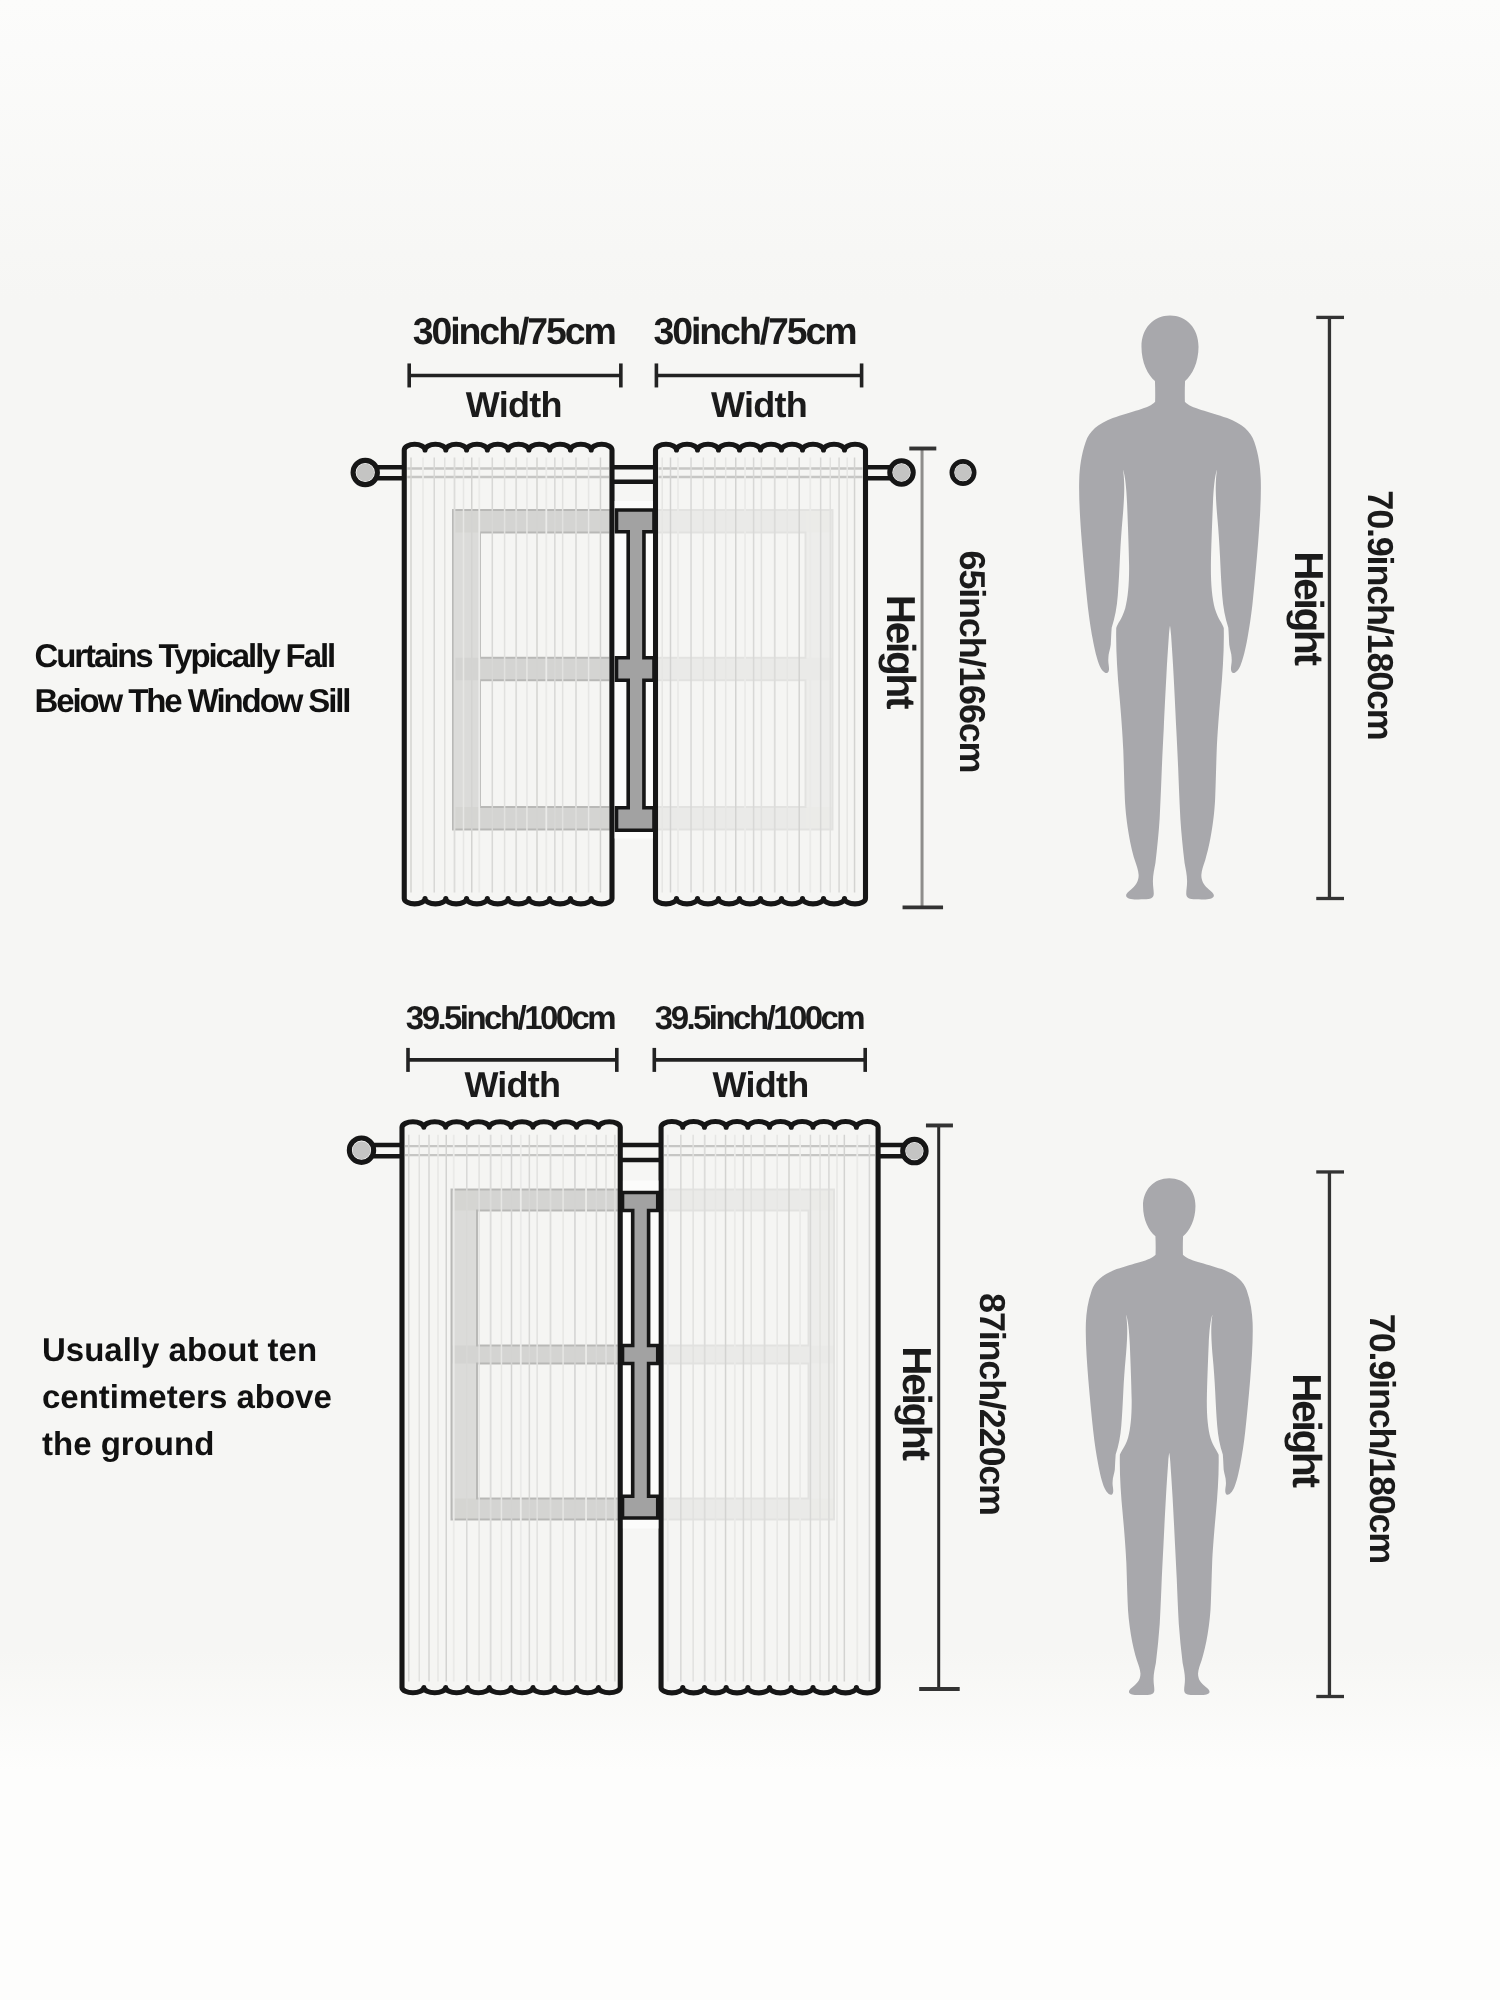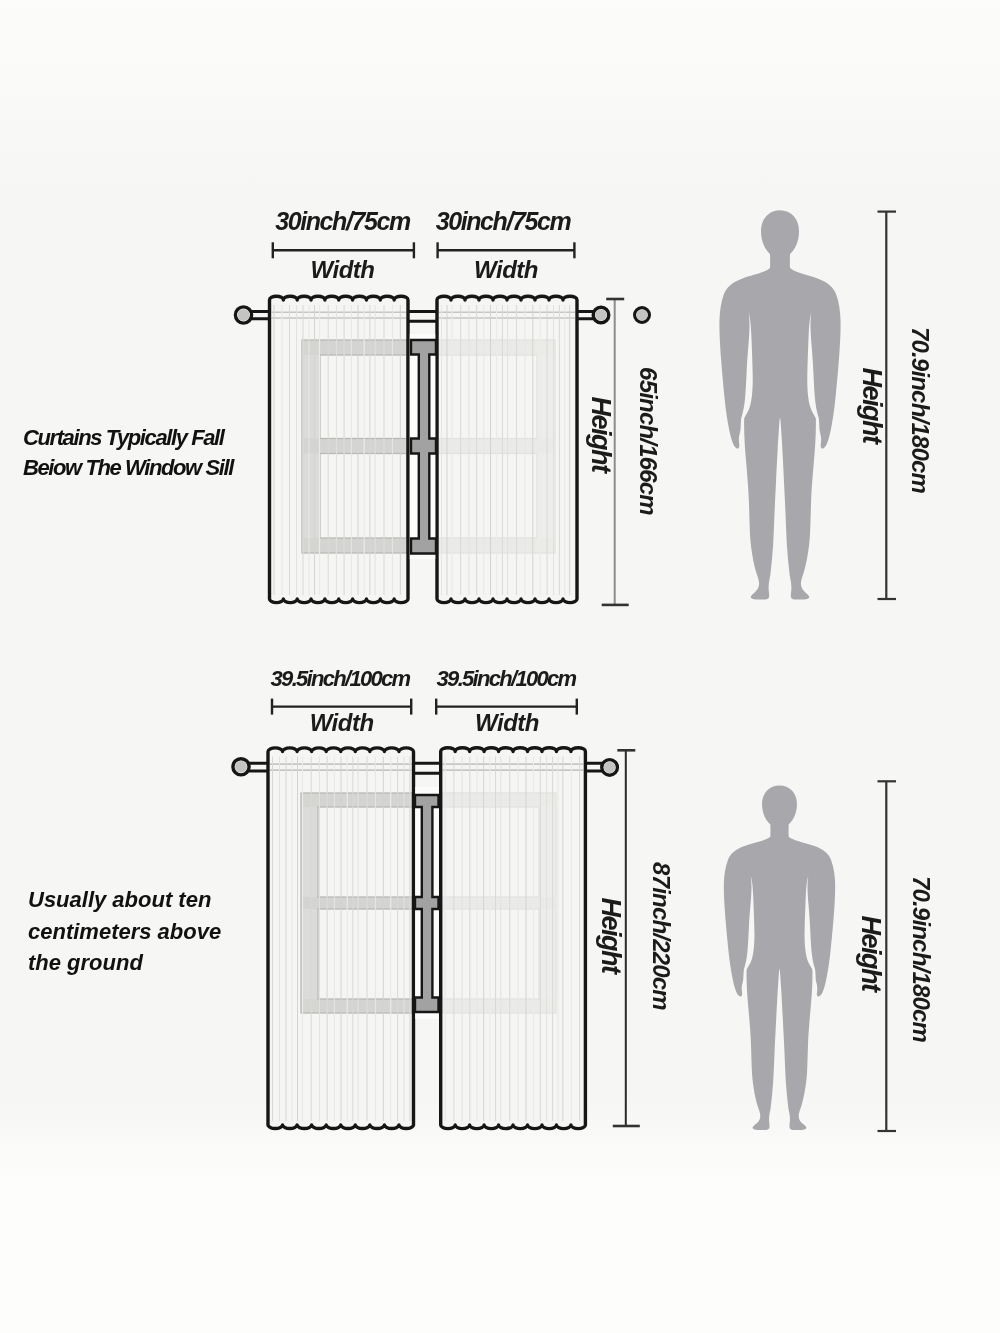--- a/index.html
+++ b/index.html
@@ -1,15 +1,15 @@
 <!DOCTYPE html>
 <html><head><meta charset="utf-8"><title>Curtain sizes</title>
 <style>
 html,body{margin:0;padding:0;background:#f7f7f5;}
-#page{width:1000px;height:1333px;position:relative;background:#f7f7f5;font-family:"Liberation Sans",sans-serif;font-style:italic;}
+#page{width:1000px;height:1333px;position:relative;background:#f7f7f5;font-family:"Liberation Sans",sans-serif;}
 </style></head><body>
 <div id="page">
 <svg width="1000" height="1333" viewBox="0 0 1000 1333">
 <defs>
 <linearGradient id="topfade" x1="0" y1="0" x2="0" y2="1">
 <stop offset="0" stop-color="#fcfcfb"></stop>
           <stop offset="1" stop-color="#f6f6f4"></stop>
 </linearGradient>
 
 <path id="man" d="M 0,0 C 10.5,0 18.2,8.5 18.2,21 C 18.2,31.5 14.2,40 9.6,44 C 9.4,48.5 9.4,54 9.5,58 C 13,62.5 25,64.5 36.5,69 C 46,72.8 51.5,78 53.8,85 C 56.6,93.5 57.6,102 57.9,110 C 58.3,123 57.2,139 56.2,153 C 55.2,166 54,180 52.8,192 C 51.8,202 50.6,210 49.4,217 C 48.2,224 46.7,231 44.9,235.4 C 43.2,239.5 40.1,242 39.1,238.9 C 38.4,236.6 39.7,233.4 39.3,230.4 C 39.4,227.3 38.2,224.8 37.8,221.3 C 37.6,217.8 37.5,213.8 37.2,209.8 C 35.1,203 33.9,196 33.3,188 C 32.7,180 32.3,171 31.9,162 C 31.5,153 30.9,144 30.3,137 C 29.8,131 29.3,124 29.2,118 C 29.1,112.5 29.4,107.5 30.0,103.5 C 28.6,107.5 27.8,116 27.4,126 C 26.9,139 26.3,155 26.1,168 C 26.0,180 26.8,190 28.6,197 C 30.8,204.5 33.2,206.5 34.3,210 C 34.6,224 33.6,240 32.4,254 C 31.2,268 30.2,282 29.8,292 C 29.4,304 29.2,314 28.9,322 C 28.5,338 25.5,356 22.5,366 C 21.2,370 20.2,373 20.0,376 C 20.0,380 21.5,382.5 24.0,385 C 26.8,387.6 28.6,389 27.8,390.6 C 26.4,392.8 21.0,392.4 16.4,392.4 C 12.4,392.4 10.6,391.6 10.4,389.2 C 10.2,386.8 10.9,384.2 10.9,380.2 C 10.9,376 10.0,372 9.3,368 C 8.2,358 7.2,348 6.6,338 C 6.0,326 5.6,315 5.2,304 C 4.8,295 4.4,286 4.0,278 C 3.4,264 2.8,252 2.3,242 C 1.8,232 1.2,223 0.7,215 C 0.4,210.5 0,208.5 0,208.5 C -0.0,208.5 -0.4,210.5 -0.7,215.0 C -1.2,223.0 -1.8,232.0 -2.3,242.0 C -2.8,252.0 -3.4,264.0 -4.0,278.0 C -4.4,286.0 -4.8,295.0 -5.2,304.0 C -5.6,315.0 -6.0,326.0 -6.6,338.0 C -7.2,348.0 -8.2,358.0 -9.3,368.0 C -10.0,372.0 -10.9,376.0 -10.9,380.2 C -10.9,384.2 -10.2,386.8 -10.4,389.2 C -10.6,391.6 -12.4,392.4 -16.4,392.4 C -21.0,392.4 -26.4,392.8 -27.8,390.6 C -28.6,389.0 -26.8,387.6 -24.0,385.0 C -21.5,382.5 -20.0,380.0 -20.0,376.0 C -20.2,373.0 -21.2,370.0 -22.5,366.0 C -25.5,356.0 -28.5,338.0 -28.9,322.0 C -29.2,314.0 -29.4,304.0 -29.8,292.0 C -30.2,282.0 -31.2,268.0 -32.4,254.0 C -33.6,240.0 -34.6,224.0 -34.3,210.0 C -33.2,206.5 -30.8,204.5 -28.6,197.0 C -26.8,190.0 -26.0,180.0 -26.1,168.0 C -26.3,155.0 -26.9,139.0 -27.4,126.0 C -27.8,116.0 -28.6,107.5 -30.0,103.5 C -29.4,107.5 -29.1,112.5 -29.2,118.0 C -29.3,124.0 -29.8,131.0 -30.3,137.0 C -30.9,144.0 -31.5,153.0 -31.9,162.0 C -32.3,171.0 -32.7,180.0 -33.3,188.0 C -33.9,196.0 -35.1,203.0 -37.2,209.8 C -37.5,213.8 -37.6,217.8 -37.8,221.3 C -38.2,224.8 -39.4,227.3 -39.3,230.4 C -39.7,233.4 -38.4,236.6 -39.1,238.9 C -40.1,242.0 -43.2,239.5 -44.9,235.4 C -46.7,231.0 -48.2,224.0 -49.4,217.0 C -50.6,210.0 -51.8,202.0 -52.8,192.0 C -54.0,180.0 -55.2,166.0 -56.2,153.0 C -57.2,139.0 -58.3,123.0 -57.9,110.0 C -57.6,102.0 -56.6,93.5 -53.8,85.0 C -51.5,78.0 -46.0,72.8 -36.5,69.0 C -25.0,64.5 -13.0,62.5 -9.5,58.0 C -9.4,54.0 -9.4,48.5 -9.6,44.0 C -14.2,40.0 -18.2,31.5 -18.2,21.0 C -18.2,8.5 -10.5,0.0 -0.0,0.0 Z" fill="#a8a8ac"></path>

